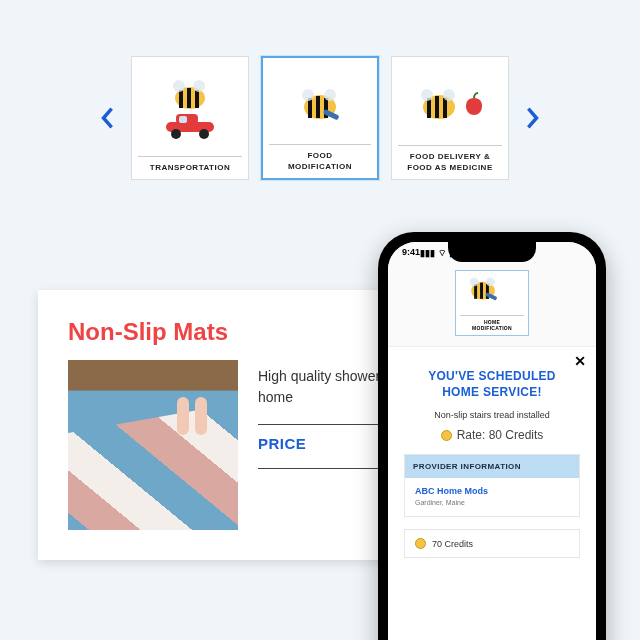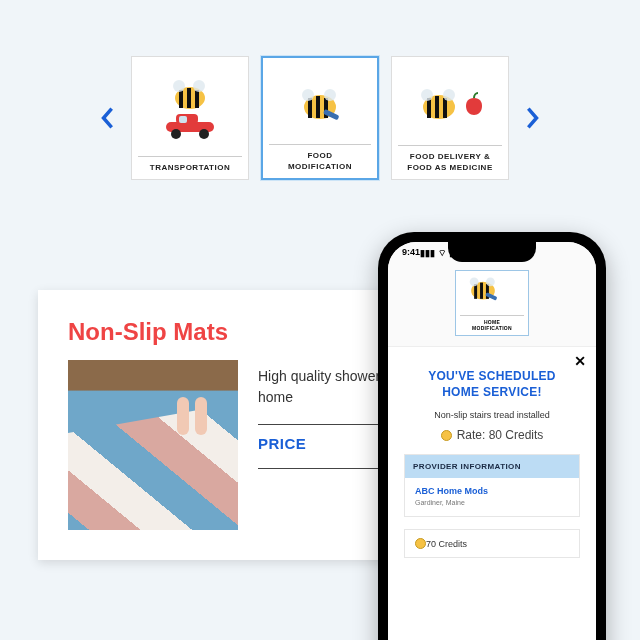--- a/index.html
+++ b/index.html
@@ -218,21 +218,21 @@
     padding:7px 8px; color:#1a2a44;
   }
   .section.plain .sec-head { background:#f3f3f3; }
   .section .sec-body {
     padding:8px 10px 10px;
   }
   .provider-name { color:#1a5fd6; font-size:9px; font-weight:700; }
   .provider-loc { font-size:7px; color:#777; margin-top:3px; }
 
   .balance-row {
-    display:flex; align-items:center; 
+    display:flex; align-items:center; gap:6px;
     font-size:9px; color:#333; padding:8px 10px;
   }
 </style>
 </head>
 <body>
 
 <div class="carousel">
   <div class="chev">
     <svg viewBox="0 0 12 20">
         <polyline points="10,2 3,10 10,18"></polyline>

